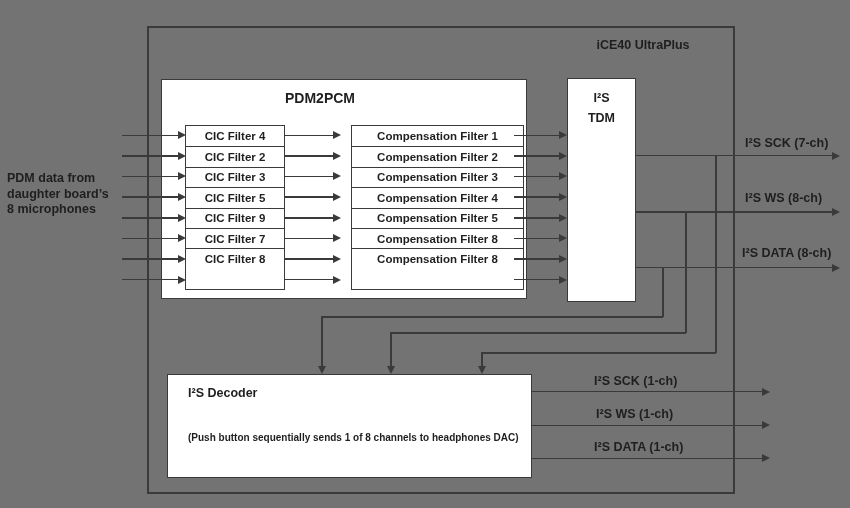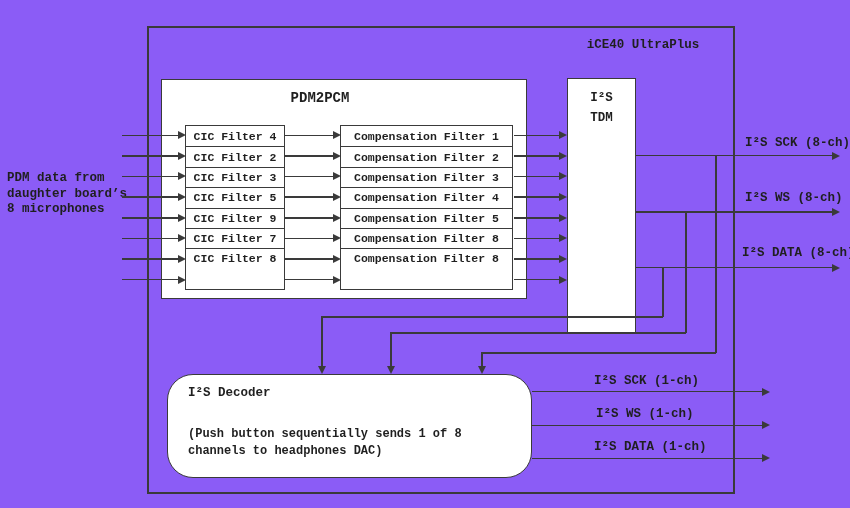--- a/index.html
+++ b/index.html
@@ -3,22 +3,22 @@
 <meta charset="utf-8">
 <style>
   :root{
     --line:#3a3a3a;
     --text:#1f1f1f;
   }
   html,body{margin:0;padding:0;background:#ffffff;}
   .stage{
     position:relative;
     width:850px;height:508px;
-    background:#8b5cf6;
-    font-family:Liberation Mono, monospace;
+    background:#737373;
+    font-family:Liberation Sans, sans-serif;
     color:var(--text);
     overflow:hidden;
   }
   .box{position:absolute;border:1.5px solid var(--line);background:#ffffff;box-sizing:border-box;}
   .outer{border-width:2px;background:transparent;}
   .lbl{position:absolute;font-weight:bold;color:var(--text);white-space:nowrap;}
 
   
   .filter-col{
     position:absolute;border:1.5px solid var(--line);box-sizing:border-box;
@@ -40,21 +40,21 @@
   .ad::after{
     content:"";position:absolute;top:100%;left:50%;transform:translateX(-50%);
     border:4.5px solid transparent;border-top:8px solid var(--line);border-bottom:0;
   }
 
   .sig-lbl{font-size:12.5px;}
   .tdm-box{display:block;text-align:center;padding-top:9px;font-weight:bold;font-size:12.5px;line-height:20px;}
   .dac-box{display:flex;align-items:center;justify-content:center;font-weight:bold;font-size:12.5px;}
   .decoder-box{padding:10px 8px 0 20px;}
   .decoder-title{font-weight:bold;font-size:12.5px;line-height:16px;}
-  .decoder-note{font-weight:bold;font-size:12px;line-height:17px;margin-top:25px;max-width:352px;}
+  .decoder-note{font-weight:bold;font-size:10px;line-height:23px;margin-top:25px;max-width:352px;}
   .note-left{font-size:12.5px;line-height:15.5px;font-weight:bold;white-space:nowrap;}
 </style>
 </head>
 <body>
 
 <div class="stage">
 
   <div class="box outer" style="left:147px;top:26px;width:588px;height:468px;"></div>
   <div class="lbl" style="left:583px;top:38px;width:120px;text-align:center;font-size:12.5px;">iCE40 UltraPlus</div>
 
@@ -70,36 +70,36 @@
   <div class="filter-col" style="left:185px;top:125px;width:100px;height:165px;">
     <div class="frow">CIC Filter 4</div>
     <div class="frow">CIC Filter 2</div>
     <div class="frow">CIC Filter 3</div>
     <div class="frow">CIC Filter 5</div>
     <div class="frow">CIC Filter 9</div>
     <div class="frow">CIC Filter 7</div>
     <div class="frow">CIC Filter 8</div>
   </div>
 
-  <div class="filter-col" style="left:340px;top:125px;width:173px;height:165px;">
+  <div class="filter-col" style="left:351px;top:125px;width:173px;height:165px;">
     <div class="frow">Compensation Filter 1</div>
     <div class="frow">Compensation Filter 2</div>
     <div class="frow">Compensation Filter 3</div>
     <div class="frow">Compensation Filter 4</div>
     <div class="frow">Compensation Filter 5</div>
     <div class="frow">Compensation Filter 8</div>
     <div class="frow">Compensation Filter 8</div>
   </div>
 
-  <div class="box tdm-box" style="left:567px;top:78px;width:69px;height:256px;">
+  <div class="box tdm-box" style="left:567px;top:78px;width:69px;height:224px;">
     <div>I²S</div>
     <div>TDM</div>
   </div>
 
-  <div class="box decoder-box" style="left:167px;top:374px;width:365px;height:104px;border-radius:26px;">
+  <div class="box decoder-box" style="left:167px;top:374px;width:365px;height:104px;">
     <div class="decoder-title">I²S  Decoder</div>
     <div class="decoder-note">(Push button sequentially sends 1 of 8 channels to headphones DAC)</div>
   </div>
 
 
   <div class="hwire ar" style="left:122px;top:134.5px;width:56px;"></div>
   <div class="hwire ar" style="left:122px;top:155.1px;width:56px;"></div>
   <div class="hwire ar" style="left:122px;top:175.7px;width:56px;"></div>
   <div class="hwire ar" style="left:122px;top:196.3px;width:56px;"></div>
   <div class="hwire ar" style="left:122px;top:217px;width:56px;"></div>
@@ -121,21 +121,21 @@
   <div class="hwire ar" style="left:514px;top:175.7px;width:45px;"></div>
   <div class="hwire ar" style="left:514px;top:196.3px;width:45px;"></div>
   <div class="hwire ar" style="left:514px;top:217px;width:45px;"></div>
   <div class="hwire ar" style="left:514px;top:237.6px;width:45px;"></div>
   <div class="hwire ar" style="left:514px;top:258.2px;width:45px;"></div>
   <div class="hwire ar" style="left:514px;top:278.9px;width:45px;"></div>
 
   <div class="hwire ar" style="left:636px;top:154.8px;width:196px;"></div>
   <div class="hwire ar" style="left:636px;top:211.4px;width:196px;"></div>
   <div class="hwire ar" style="left:636px;top:266.9px;width:196px;"></div>
-  <div class="lbl sig-lbl" style="left:745px;top:136px;">I²S SCK (8-ch)</div>
+  <div class="lbl sig-lbl" style="left:745px;top:136px;">I²S SCK (7-ch)</div>
   <div class="lbl sig-lbl" style="left:745px;top:191px;">I²S WS (8-ch)</div>
   <div class="lbl sig-lbl" style="left:742px;top:246px;">I²S DATA (8-ch)</div>
 
   <div class="vwire" style="left:715.2px;top:155px;height:198px;"></div>
   <div class="hwire" style="left:481.2px;top:352px;width:235px;"></div>
   <div class="vwire ad" style="left:481.2px;top:352px;height:14px;"></div>
 
   <div class="vwire" style="left:685.2px;top:211.4px;height:122px;"></div>
   <div class="hwire" style="left:390.2px;top:332px;width:296px;"></div>
   <div class="vwire ad" style="left:390.2px;top:332px;height:34px;"></div>

